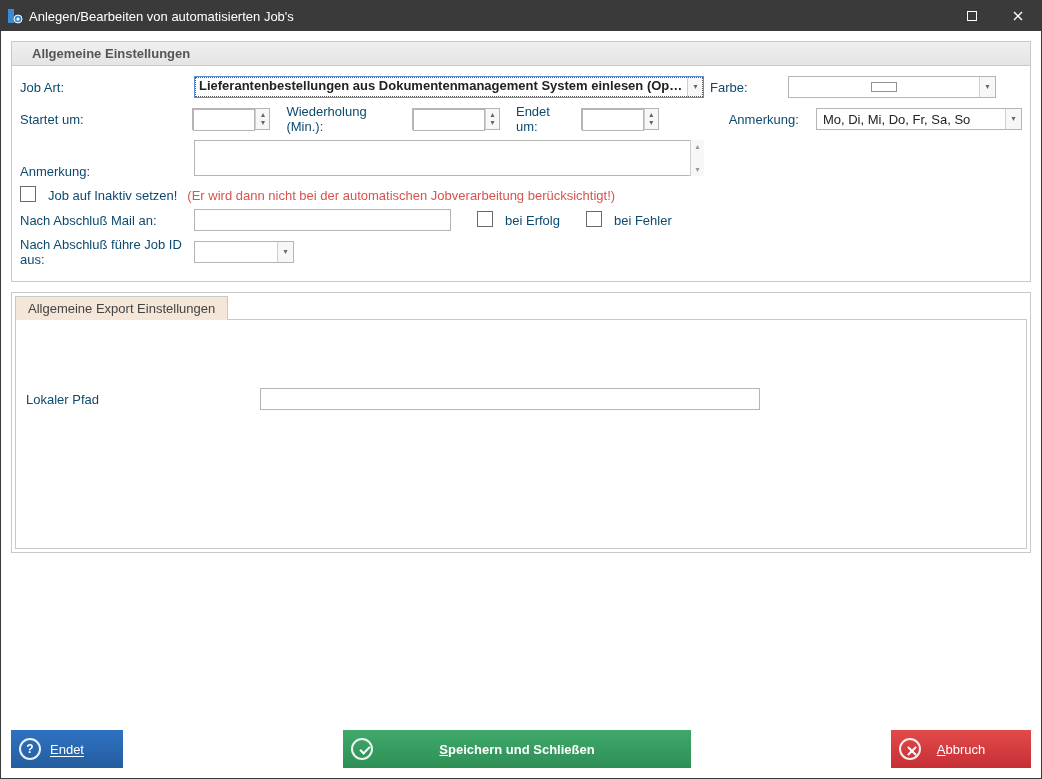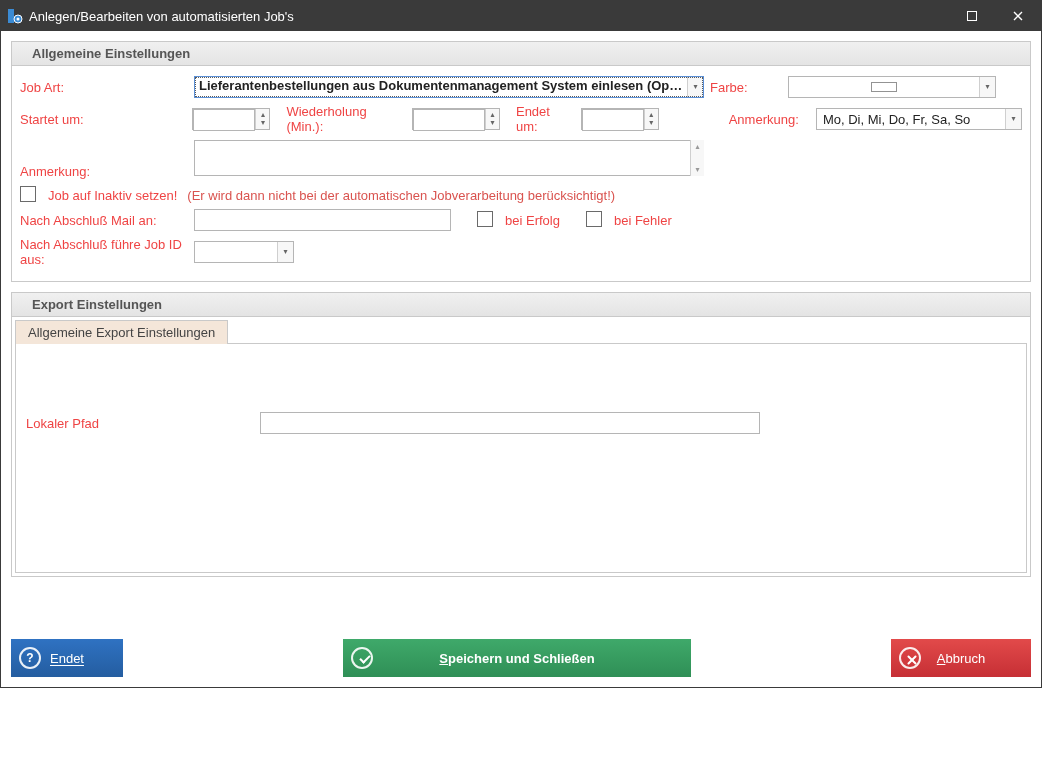--- a/index.html
+++ b/index.html
@@ -6,21 +6,21 @@
   html, body {
     margin: 0; padding: 0;
     width: 1042px; height: 779px;
     font-family: "Segoe UI", Tahoma, sans-serif;
     font-size: 13px;
     color: #333;
     background: #fff;
     overflow: hidden;
   }
   .window {
-    width: 1042px; height: 688px;
+    width: 1042px; height: 779px;
     background: #fff;
     border: 1px solid #3a3a3a;
     display: flex; flex-direction: column;
   }
   .titlebar {
     height: 30px;
     background: #3a3a3a;
     color: #fff;
     display: flex; align-items: center;
     padding: 0 0 0 6px;
@@ -66,21 +66,21 @@
     padding: 10px 8px 14px 8px;
   }
 
   .row {
     display: flex;
     align-items: center;
     margin-bottom: 6px;
     gap: 6px;
   }
   .lbl {
-    color: #ef4444;
+    color: #0c4a6e;
     font-size: 13px;
   }
   .lbl-w1 { width: 168px; }
 
   .field, input[type=text], .combo, .spinner, textarea, .dropdown {
     border: 1px solid #b5b5b5;
     background: #fff;
     font-family: inherit;
     font-size: 13px;
     color: #222;
@@ -353,21 +353,20 @@
           <div class="dropdown" style="width:100px">
             <div class="drop-text"></div>
             <div class="drop-btn">▾</div>
           </div>
         </div>
 
       </div>
     </div>
 
     <div class="panel" style="margin-bottom:0">
-      <div class="panel-header">Export Einstellungen</div>
       <div style="padding:3px">
         <div class="tabs">
           <div class="tab">Allgemeine Export Einstellungen</div>
         </div>
         <div class="tabpage">
           <div class="export-row">
             <span class="lbl export-label">Lokaler Pfad</span>
             <input type="text" style="width: 500px;" value="">
           </div>
         </div>

